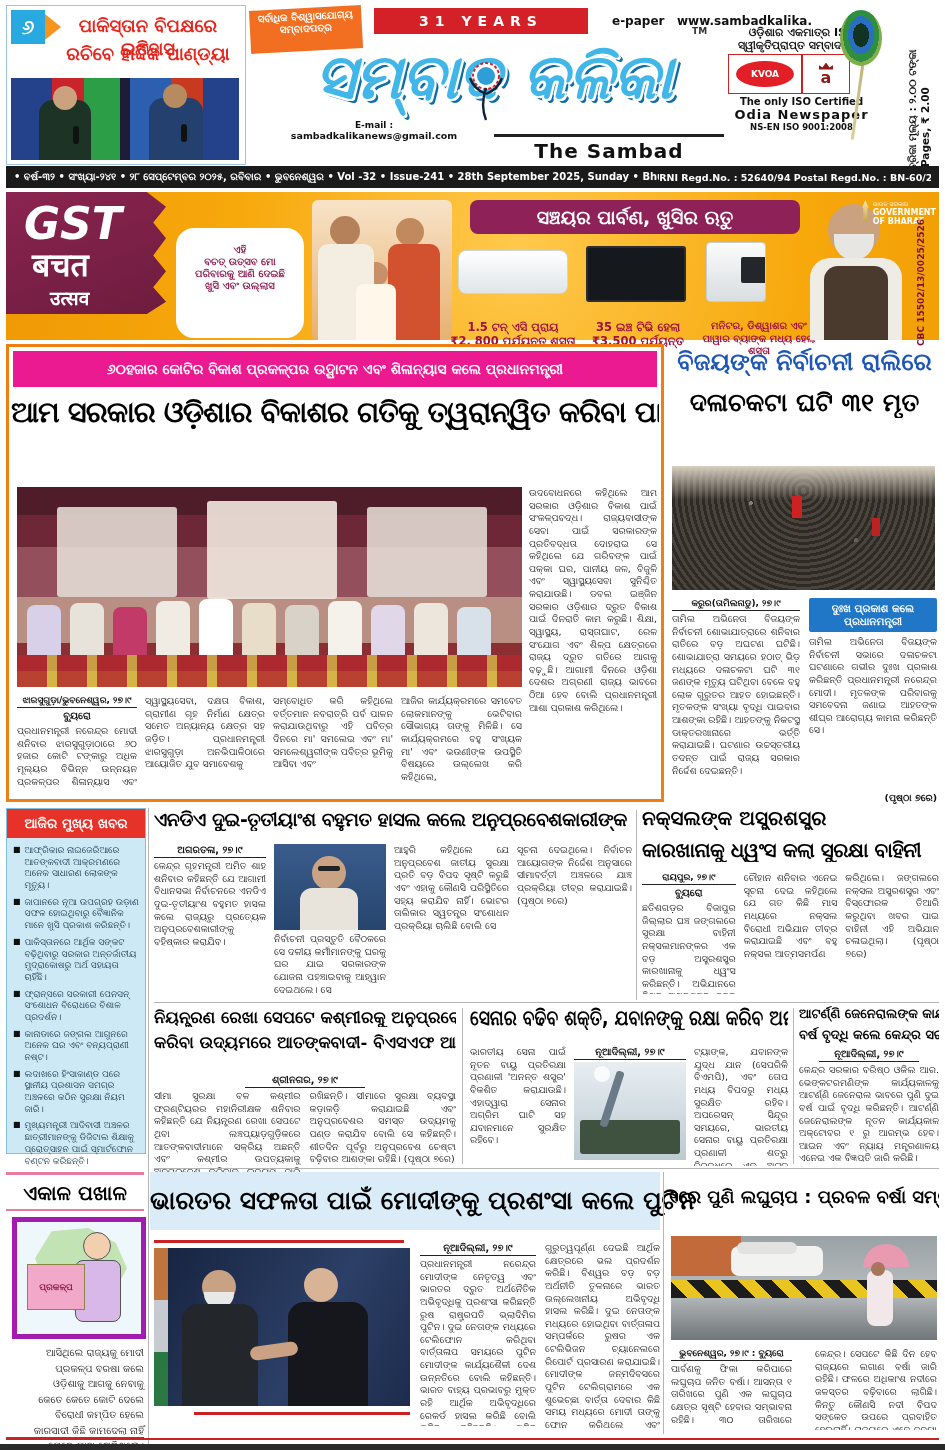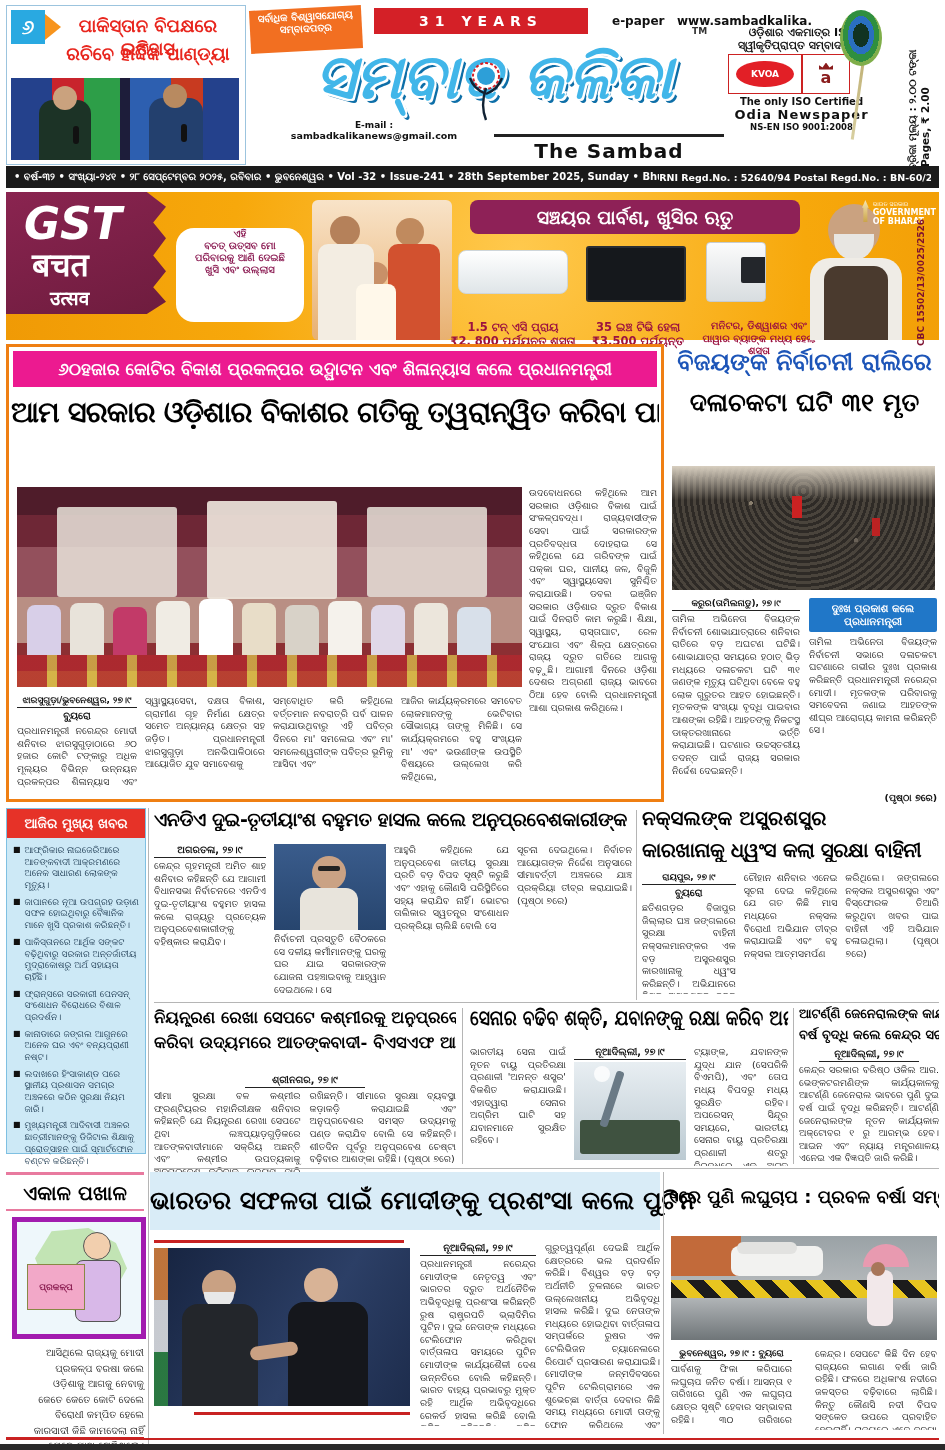--- a/index.html
+++ b/index.html
@@ -108,21 +108,21 @@
     <span class="nw" style="font-size:10px;font-weight:bold;">• ବର୍ଷ-୩୨ • ସଂଖ୍ୟା-୨୪୧ • ୨୮ ସେପ୍ଟେମ୍ବର ୨୦୨୫, ରବିବାର • ଭୁବନେଶ୍ୱର • Vol -32 • Issue-241 • 28th September 2025, Sunday • Bhubaneswar</span>
     <span class="nw" style="font-size:9.5px;font-weight:bold;">RNI Regd.No. : 52640/94 Postal Regd.No. : BN-60/25-27</span>
   </div>
 
   <div class="abs adwrap" style="left:6px;top:192px;width:933px;height:148px;">
     <div class="abs admaroon" style="left:0;top:0;width:160px;height:122px;color:#fff;">
       <div style="font-size:44px;font-weight:bold;font-style:italic;margin:10px 0 0 18px;line-height:1;">GST</div>
       <div style="font-size:32px;font-weight:bold;margin:2px 0 0 26px;line-height:1.1;">बचत</div>
       <div style="font-size:19px;font-weight:bold;margin:2px 0 0 44px;">उत्सव</div>
     </div>
-    <div class="abs bubble" style="left:170px;top:36px;width:128px;height:94px;padding-top:0;">
+    <div class="abs bubble" style="left:170px;top:36px;width:128px;height:94px;padding-top:16px;">
       <div style="font-size:10px;">ଏହି</div>
       <div style="font-size:10px;">ବଚତ୍ ଉତ୍ସବ ମୋ</div>
       <div style="font-size:10px;">ପରିବାରକୁ ଆଣି ଦେଇଛି</div>
       <div style="font-size:10px;">ଖୁସି ଏବଂ ଉଲ୍ଲାସ</div>
     </div>
     <div class="ph" style="left:306px;top:8px;width:140px;height:140px;background:linear-gradient(180deg,#f8e3c8,#e8b070);border-radius:6px;">
       <div class="abs" style="left:18px;top:16px;width:30px;height:30px;background:#b5815a;border-radius:50%;"></div>
       <div class="abs" style="left:84px;top:18px;width:28px;height:28px;background:#c08a5e;border-radius:50%;"></div>
       <div class="abs" style="left:52px;top:62px;width:24px;height:24px;background:#c89068;border-radius:50%;"></div>
       <div class="abs" style="left:6px;top:44px;width:56px;height:96px;background:#f3ede2;border-radius:10px 10px 0 0;"></div>
@@ -158,21 +158,21 @@
       <div>
         <div style="font-size:6px;">ଭାରତ ସରକାର</div>
         <div style="font-size:8px;font-weight:bold;">GOVERNMENT</div>
         <div style="font-size:8px;font-weight:bold;">OF BHARAT</div>
       </div>
     </div>
     <div class="abs nw" style="left:896px;top:140px;width:140px;font-size:9px;font-weight:bold;color:#7c1030;transform:rotate(-90deg);transform-origin:14px 0;">CBC 15502/13/0025/2526</div>
   </div>
 
   <div class="abs" style="left:6px;top:344px;width:658px;height:458px;border:3px solid #ef7f13;box-sizing:border-box;background:#fff;">
-    <div class="abs ctr nw" style="left:4px;top:4px;width:644px;height:36px;background:#ec1a90;color:#fff;font-size:17px;font-weight:bold;line-height:36px;">୬୦ହଜାର କୋଟିର ବିକାଶ ପ୍ରକଳ୍ପର ଉଦ୍ଘାଟନ ଏବଂ ଶିଳାନ୍ୟାସ କଲେ ପ୍ରଧାନମନ୍ତ୍ରୀ</div>
+    <div class="abs ctr nw" style="left:4px;top:4px;width:644px;height:36px;background:#ec1a90;color:#fff;font-size:14px;font-weight:bold;line-height:36px;">୬୦ହଜାର କୋଟିର ବିକାଶ ପ୍ରକଳ୍ପର ଉଦ୍ଘାଟନ ଏବଂ ଶିଳାନ୍ୟାସ କଲେ ପ୍ରଧାନମନ୍ତ୍ରୀ</div>
     <div class="abs hl ctr nw" style="left:2px;top:48px;width:648px;font-size:29px;letter-spacing:-1px;">ଆମ ସରକାର ଓଡ଼ିଶାର ବିକାଶର ଗତିକୁ ତ୍ୱରାନ୍ୱିତ କରିବା ପାଇଁ ସଂକଳ୍ପବଦ୍ଧ</div>
     <div class="ph" style="left:8px;top:140px;width:505px;height:200px;background:linear-gradient(180deg,#4f1c2a 0 14%,#6e2736 14% 30%,#93505c 30% 55%,#b98f84 55% 78%,#8c2f33 78% 92%,#c9a23f 92% 100%);">
       <div class="abs" style="left:40px;top:20px;width:120px;height:90px;background:#e9e4da;opacity:.85;border-radius:3px;"></div>
       <div class="abs" style="left:190px;top:14px;width:130px;height:98px;background:#efe9df;opacity:.9;border-radius:3px;"></div>
       <div class="abs" style="left:350px;top:20px;width:120px;height:90px;background:#e9e4da;opacity:.85;border-radius:3px;"></div>
       <div class="abs" style="left:10px;top:112px;width:485px;height:56px;display:flex;gap:9px;align-items:flex-end;">
         <div style="width:34px;height:50px;background:#d8cfe8;border-radius:8px 8px 0 0;"></div>
         <div style="width:34px;height:52px;background:#e8e3da;border-radius:8px 8px 0 0;"></div>
         <div style="width:34px;height:48px;background:#c23a68;border-radius:8px 8px 0 0;"></div>
         <div style="width:34px;height:54px;background:#f0ece4;border-radius:8px 8px 0 0;"></div>

